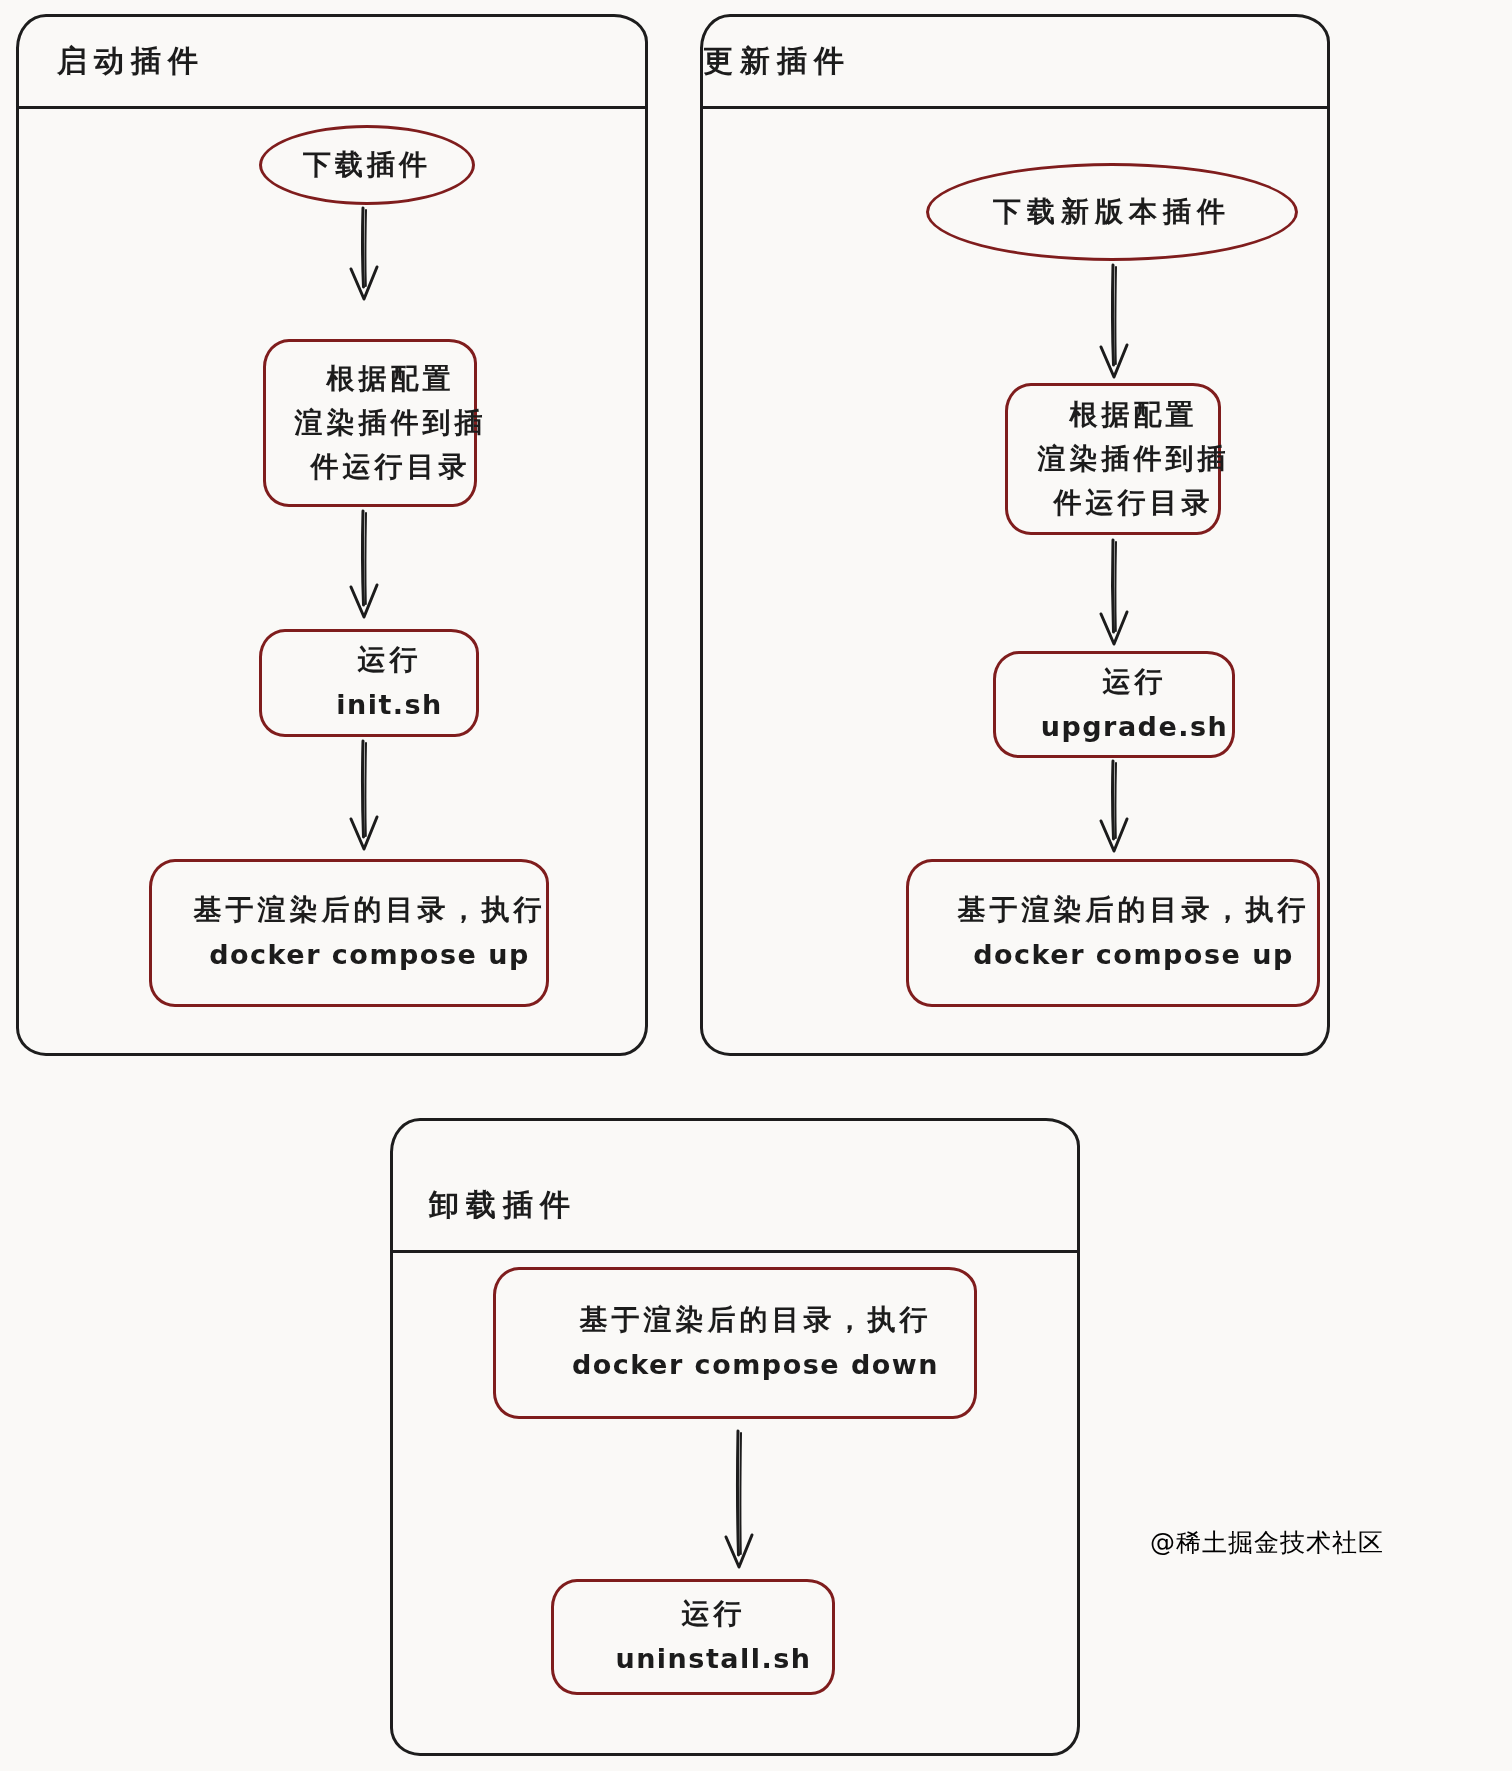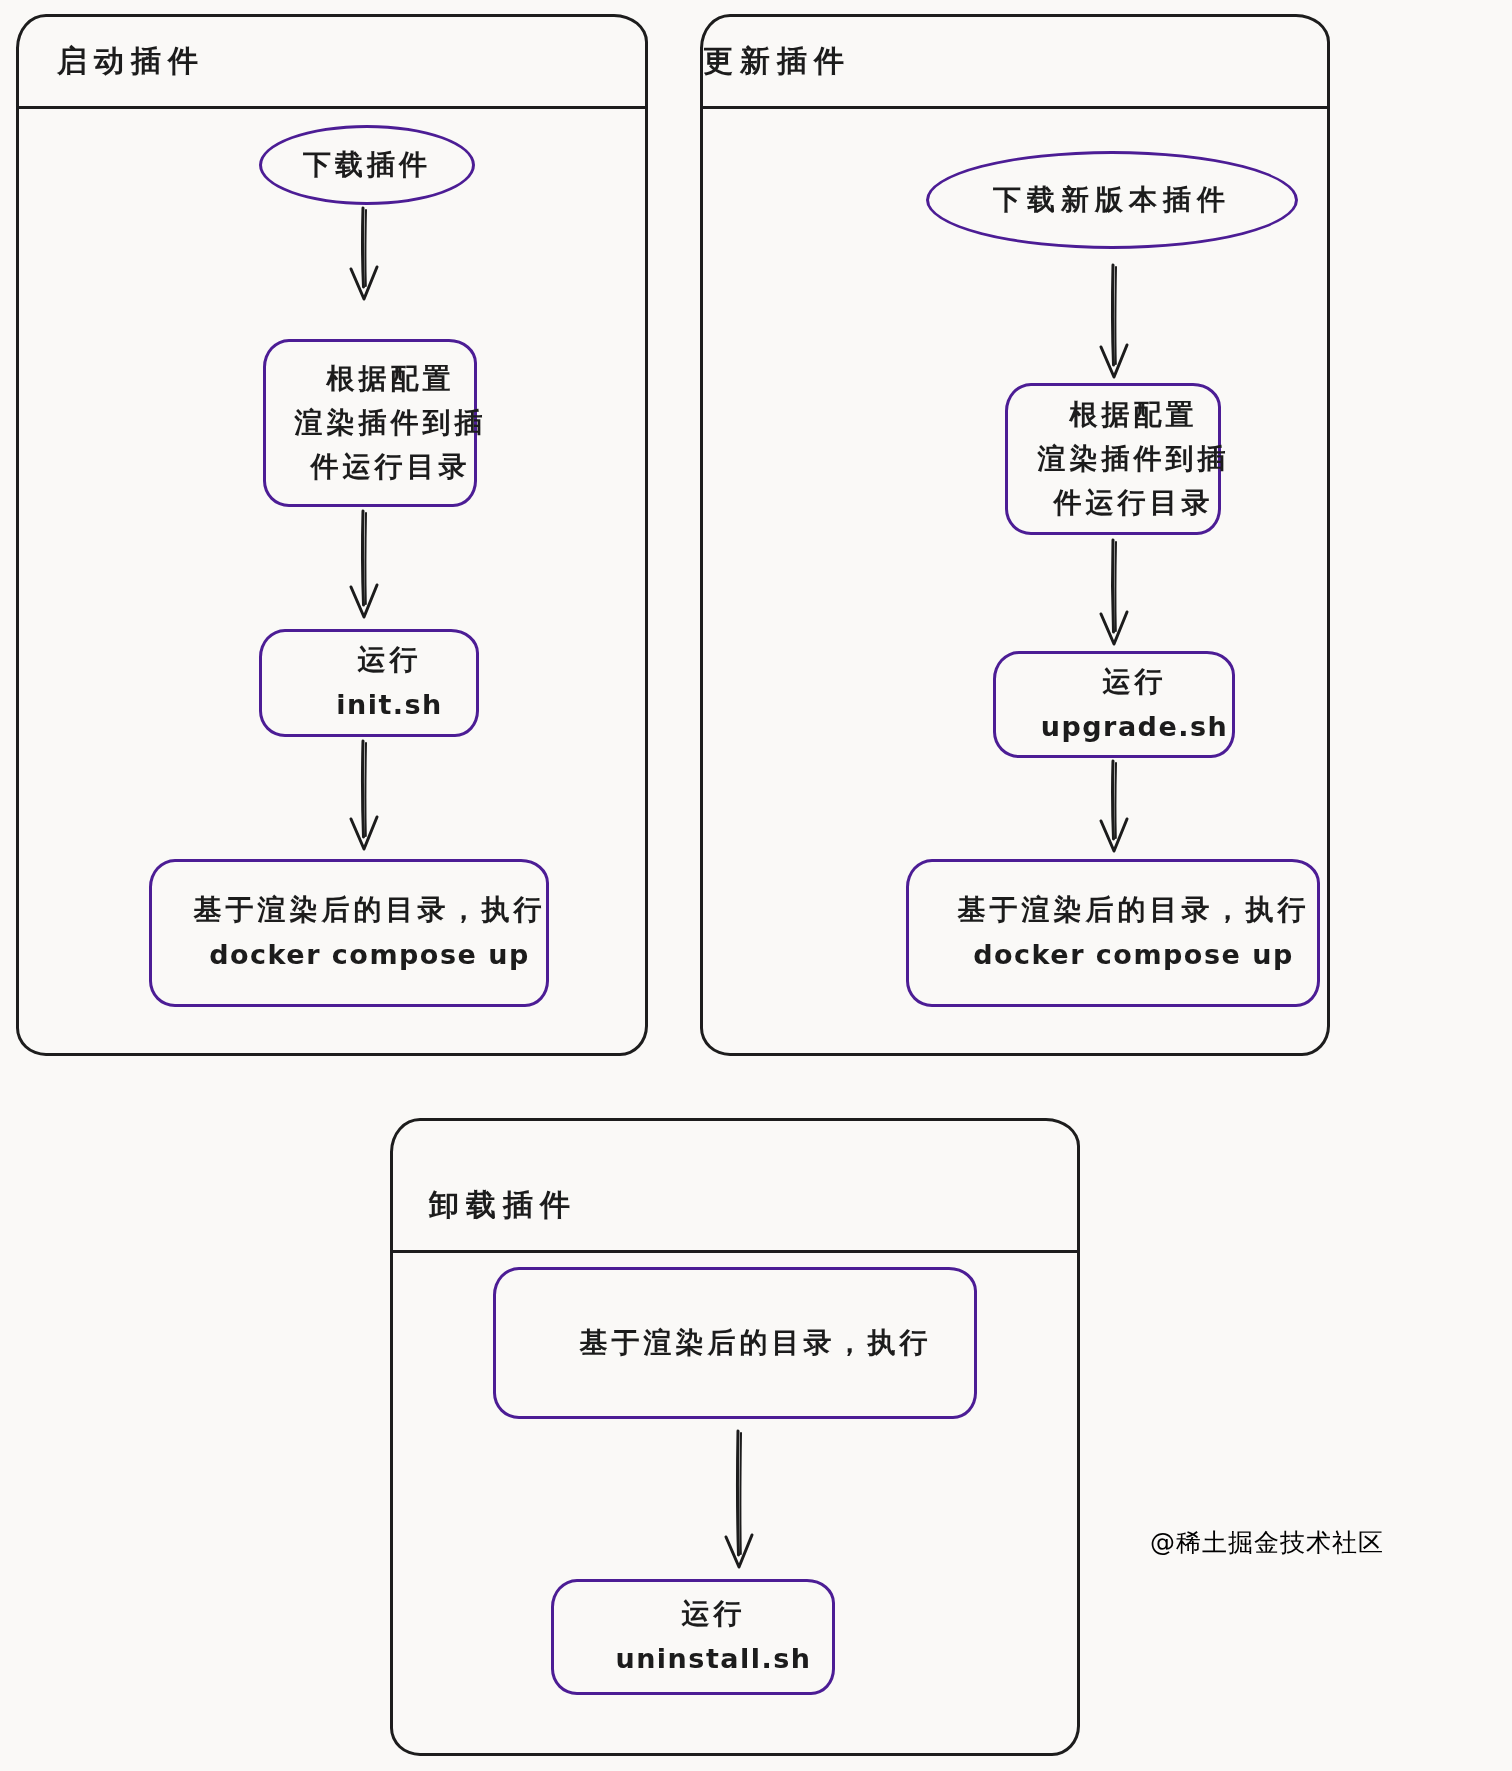--- a/index.html
+++ b/index.html
@@ -25,21 +25,21 @@
     display: flex;
     align-items: center;
   }
   .panel-title {
     font-size: 30px;
     font-weight: bold;
     letter-spacing: 7px;
   }
   .node {
     position: absolute;
-    border: 3px solid #4c1d95;
+    border: 3px solid #7f1d1d;
     display: flex;
     flex-direction: column;
     justify-content: center;
     align-items: center;
     text-align: center;
   }
   .ellipse { border-radius: 50%; }
   .rect { border-radius: 26px 28px 24px 26px / 28px 24px 26px 26px; padding-left: 41px; }
   .zh {
     font-size: 28px;
@@ -120,21 +120,21 @@
       <div class="zh">基于渲染后的目录，执行</div>
       <div class="code">docker compose up</div>
     </div>
   </section>
 
   <section class="panel" style="left:700px; top:14px; width:630px; height:1042px;">
     <header class="panel-header" style="">
       <h2 class="panel-title">更新插件</h2>
     </header>
 
-    <div class="node ellipse" style="left:223px; top:134px; width:372px; height:98px;">
+    <div class="node ellipse" style="left:223px; top:146px; width:372px; height:98px;">
       <div class="zh" style="letter-spacing:6px;">下载新版本插件</div>
     </div>
 
     <svg class="arrow" style="left:388px; top:246px;" width="48" height="118" viewBox="0 0 48 118">
       <path class="stroke" d="M22 2 C21.2 36 21.5 76 22.5 102"></path>
       <path class="stroke thin" d="M25 4 C24.4 36 24.2 74 24.8 101"></path>
       <path class="stroke" d="M10 84 L23 114 L36 82"></path>
     </svg>
 
     <div class="node rect" style="left:302px; top:366px; width:216px; height:152px;">
@@ -166,20 +166,21 @@
     </div>
   </section>
 
   <section class="panel" style="left:390px; top:1118px; width:690px; height:638px;">
     <header class="panel-header" style="padding-left:36px;margin-top:40px;">
       <h2 class="panel-title">卸载插件</h2>
     </header>
 
     <div class="node rect" style="left:100px; top:146px; width:484px; height:152px;">
       <div class="zh">基于渲染后的目录，执行</div>
+      <div class="code">docker compose down</div>
     </div>
 
     <svg class="arrow" style="left:323px; top:308px;" width="48" height="142" viewBox="0 0 48 142">
       <path class="stroke" d="M22 2 C21.2 44 21.5 94 22.5 126"></path>
       <path class="stroke thin" d="M25 4 C24.4 44 24.2 92 24.8 125"></path>
       <path class="stroke" d="M10 108 L23 138 L36 106"></path>
     </svg>
 
     <div class="node rect" style="left:158px; top:458px; width:284px; height:116px;">
       <div class="zh">运行</div>

